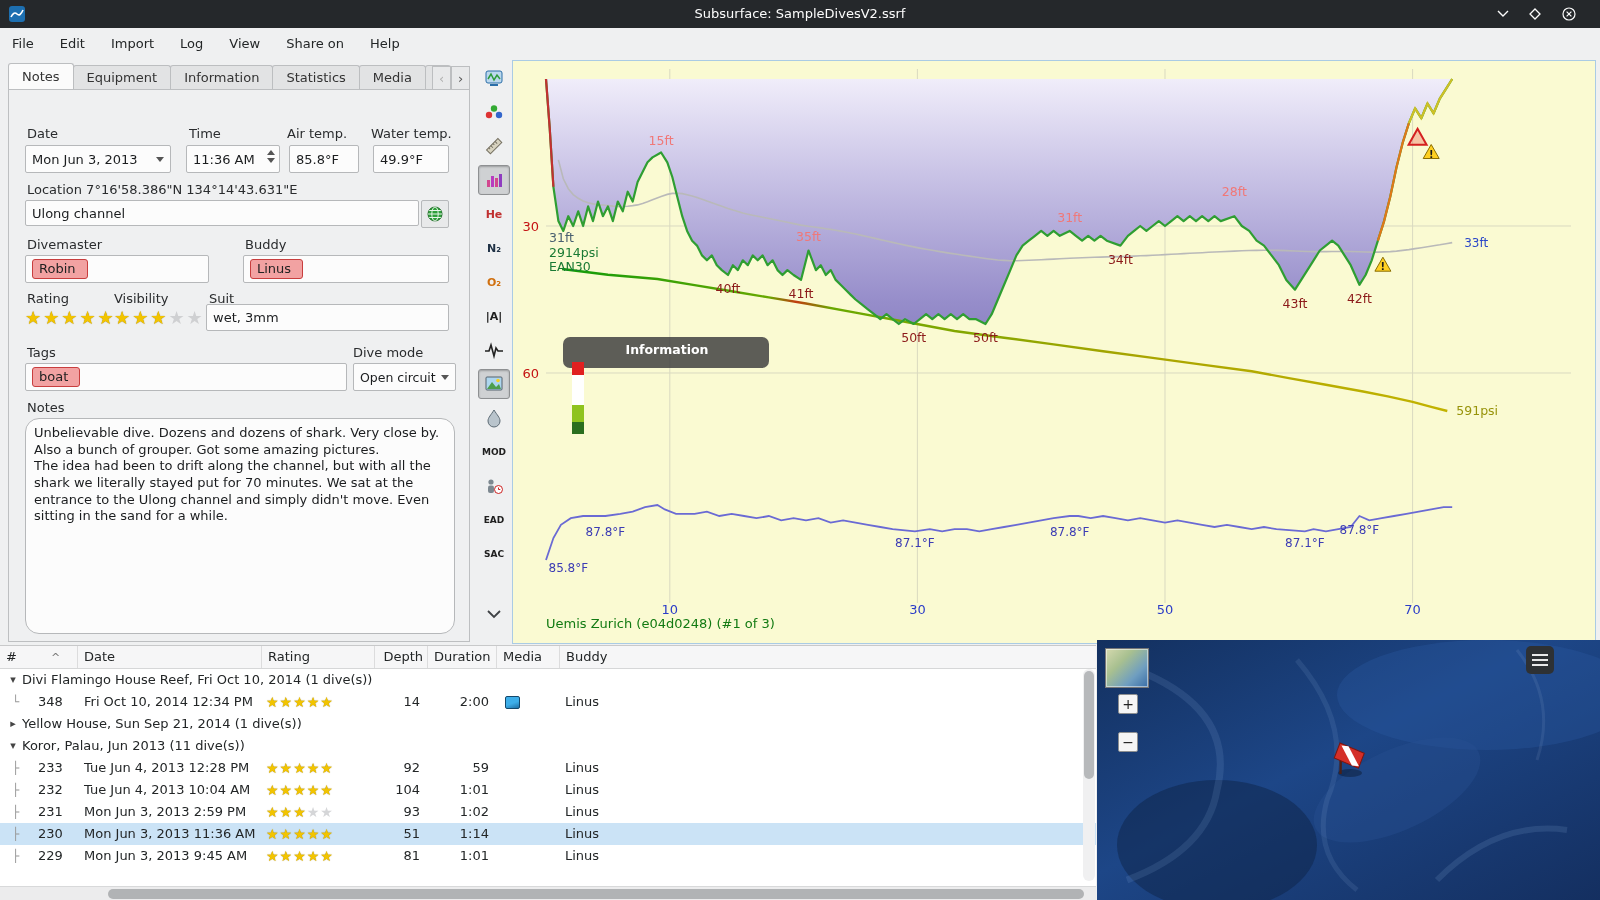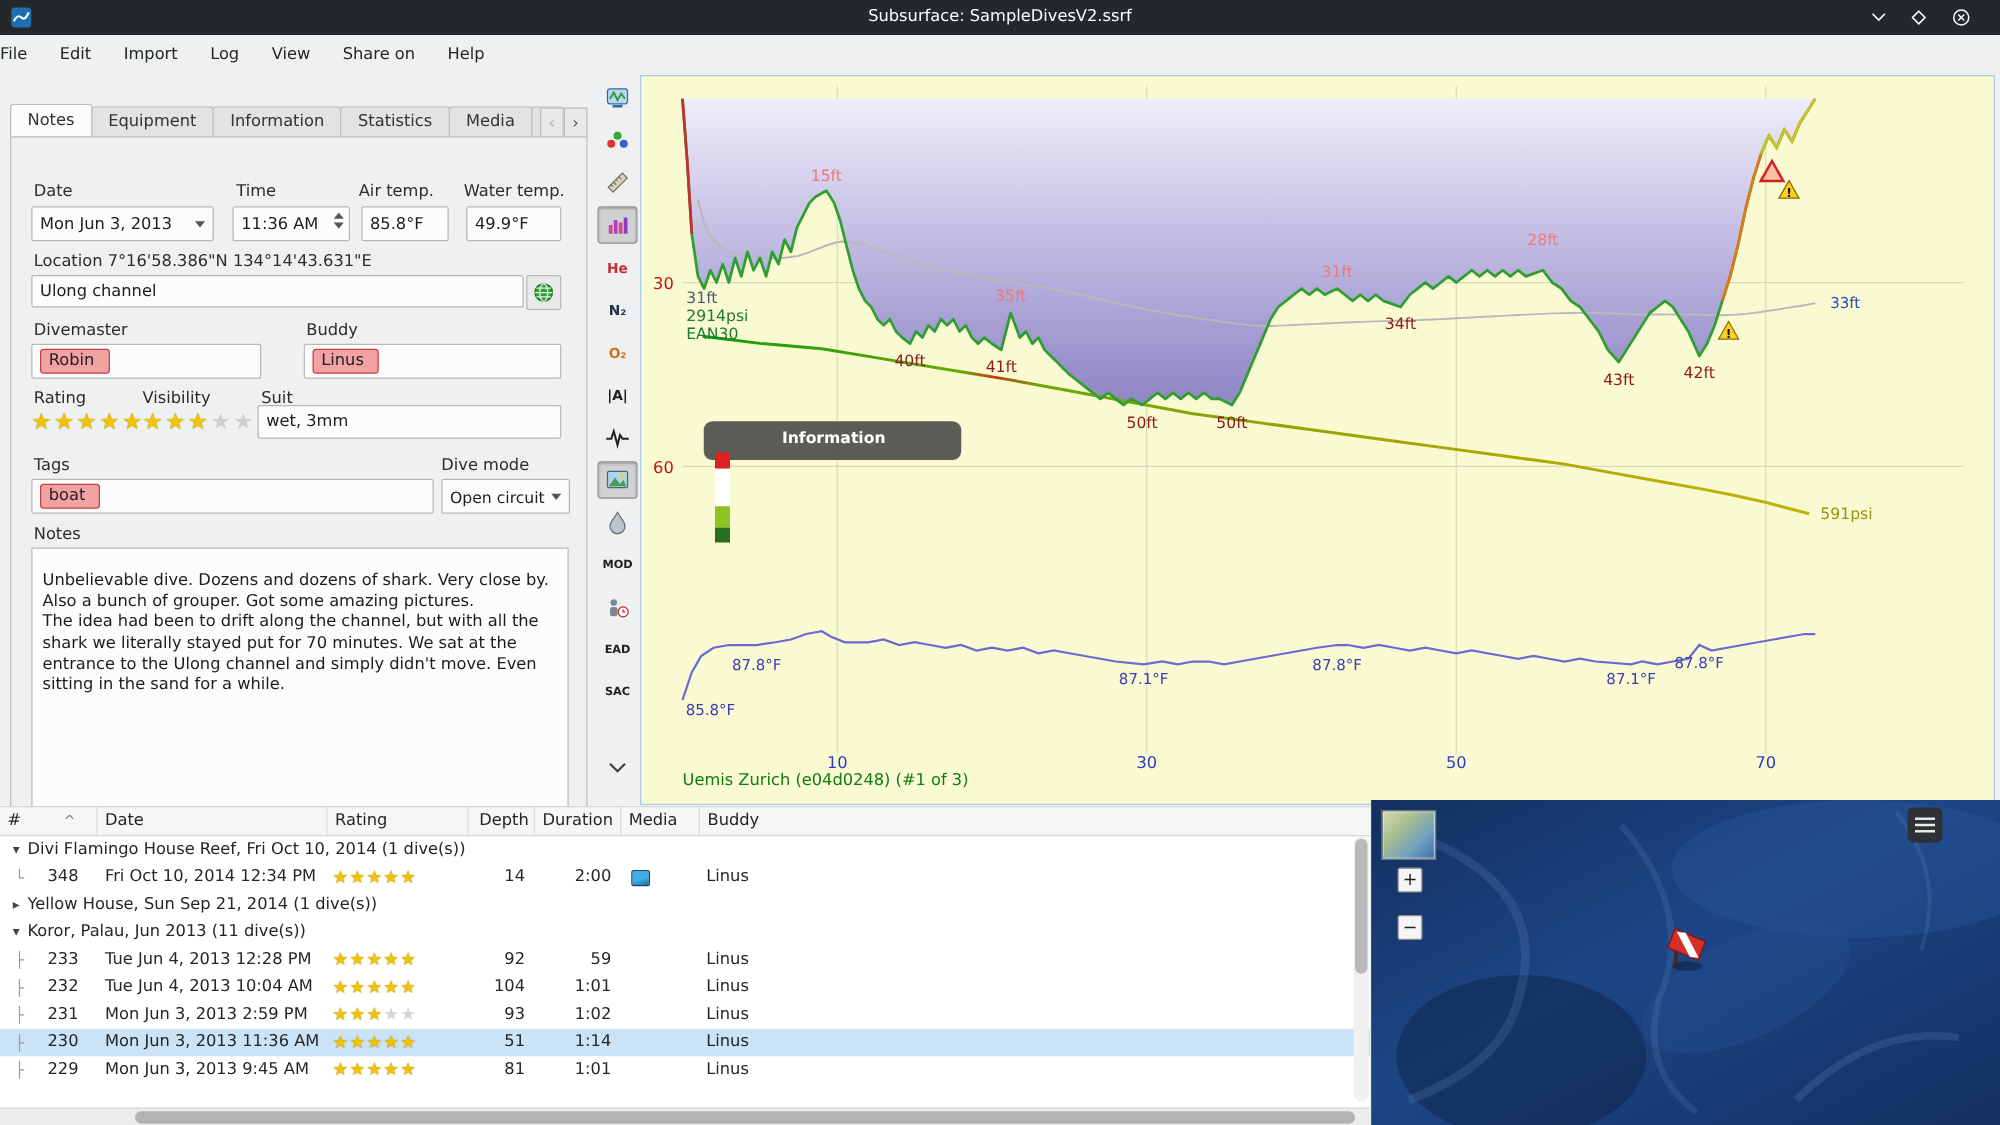--- a/index.html
+++ b/index.html
@@ -7,46 +7,46 @@
   .window{position:relative;width:1600px;height:900px;background:#eff0f1;overflow:hidden;}
 
   
   .titlebar{position:absolute;left:0;top:0;width:1600px;height:28px;background:#25282b;color:#fcfcfc;}
   .titlebar .title{position:absolute;left:0;right:0;top:0;height:28px;line-height:28px;text-align:center;font-size:13px;}
   .appicon{position:absolute;left:8px;top:5px;width:18px;height:18px;}
   .wctl{position:absolute;top:4px;width:22px;height:20px;display:flex;align-items:center;justify-content:center;cursor:default;}
   .wctl.min{right:86px}.wctl.max{right:54px}.wctl.close{right:20px}
 
   
-  .menubar{position:absolute;left:0;top:28px;width:1600px;height:30px;display:flex;align-items:center;gap:26px;box-sizing:border-box;background:#eff0f1;}
+  .menubar{position:absolute;left:0;top:28px;width:1600px;height:30px;display:flex;align-items:center;gap:26px;padding-left:12px;box-sizing:border-box;background:#eff0f1;}
   .menuitem{white-space:nowrap;cursor:default;}
 
   
-  .left-panel{position:absolute;left:8px;top:63px;width:462px;height:578px;margin-top:20px;}
+  .left-panel{position:absolute;left:8px;top:63px;width:462px;height:578px;}
   .tabbar{position:absolute;left:0;top:0;right:0;height:27px;display:flex;align-items:flex-end;}
   .tab{height:24px;line-height:24px;padding:0 13px;background:#e2e3e4;border:1px solid #bcbec0;border-bottom:none;border-radius:3px 3px 0 0;margin-right:-1px;font-size:13px;color:#333;}
   .tab.active{background:#fbfbfb;height:26px;line-height:26px;}
   .tab.clipped{width:14px;padding:0 2px 0 8px;overflow:hidden;}
   .tabscroll{position:absolute;right:0;top:3px;display:flex;}
   .tsbtn{width:17px;height:22px;border:1px solid #bcbec0;background:#e8e9ea;display:flex;align-items:center;justify-content:center;font-size:13px;color:#555;}
   .tsbtn.disabled{color:#b0b0b0;}
   .panel-body{position:absolute;left:0;top:26px;width:460px;height:551px;background:#eff0f1;border:1px solid #bdbfc1;}
   .flabel{position:absolute;font-size:13px;color:#2a2c2e;white-space:nowrap;}
   .field{position:absolute;background:#fcfcfc;border:1px solid #b6b8ba;border-radius:2px;box-sizing:border-box;display:flex;align-items:center;padding:0 6px;font-size:13px;color:#1b1d1f;}
   .combo{justify-content:space-between;}
   .tri-down{width:0;height:0;border-left:4px solid transparent;border-right:4px solid transparent;border-top:5px solid #555;}
   .tri-up{width:0;height:0;border-left:4px solid transparent;border-right:4px solid transparent;border-bottom:5px solid #555;}
   .spin{position:absolute;right:4px;top:4px;display:flex;flex-direction:column;gap:3px;}
   .chip{background:#f2a2a2;border:1px solid #c83e3e;border-radius:3px;padding:0 11px 1px 6px;font-size:13px;color:#222;line-height:17px;}
   .globe-btn{position:absolute;background:#e8e9ea;border:1px solid #b6b8ba;border-radius:2px;display:flex;align-items:center;justify-content:center;}
   .starrow{position:absolute;display:flex;}
   .star{font-size:18px;line-height:18px;letter-spacing:2px;}
   .star.on{color:#f2c400;text-shadow:0 0 1px #8a6d00;}
   .star.off{color:#cfd0d2;}
-  .notesbox{position:absolute;background:#fcfcfc;border:1px solid #b6b8ba;border-radius:0;box-sizing:border-box;padding:18px 8px;font-size:13px;line-height:1.28;color:#1b1d1f;white-space:pre-wrap;overflow:hidden;}
+  .notesbox{position:absolute;background:#fcfcfc;border:1px solid #b6b8ba;border-radius:14px;box-sizing:border-box;padding:6px 8px;font-size:13px;line-height:1.28;color:#1b1d1f;white-space:pre-wrap;overflow:hidden;}
 
   
   .vtoolbar{position:absolute;left:477px;top:63px;width:34px;height:578px;display:flex;flex-direction:column;align-items:center;text-align:right;}
   .tbtn{width:32px;height:30px;margin-bottom:4px;border-radius:3px;display:flex;align-items:center;justify-content:center;border:1px solid transparent;box-sizing:border-box;}
   .tbtn.pressed{background:#cfd1d3;border-color:#8e9092;box-shadow:inset 0 1px 2px rgba(0,0,0,.25);}
   .tbtn .txt{font-size:11px;font-weight:bold;}
   .tbtn .small{font-size:9px;}
   .tbtn.chev{margin-top:26px;}
 
   

